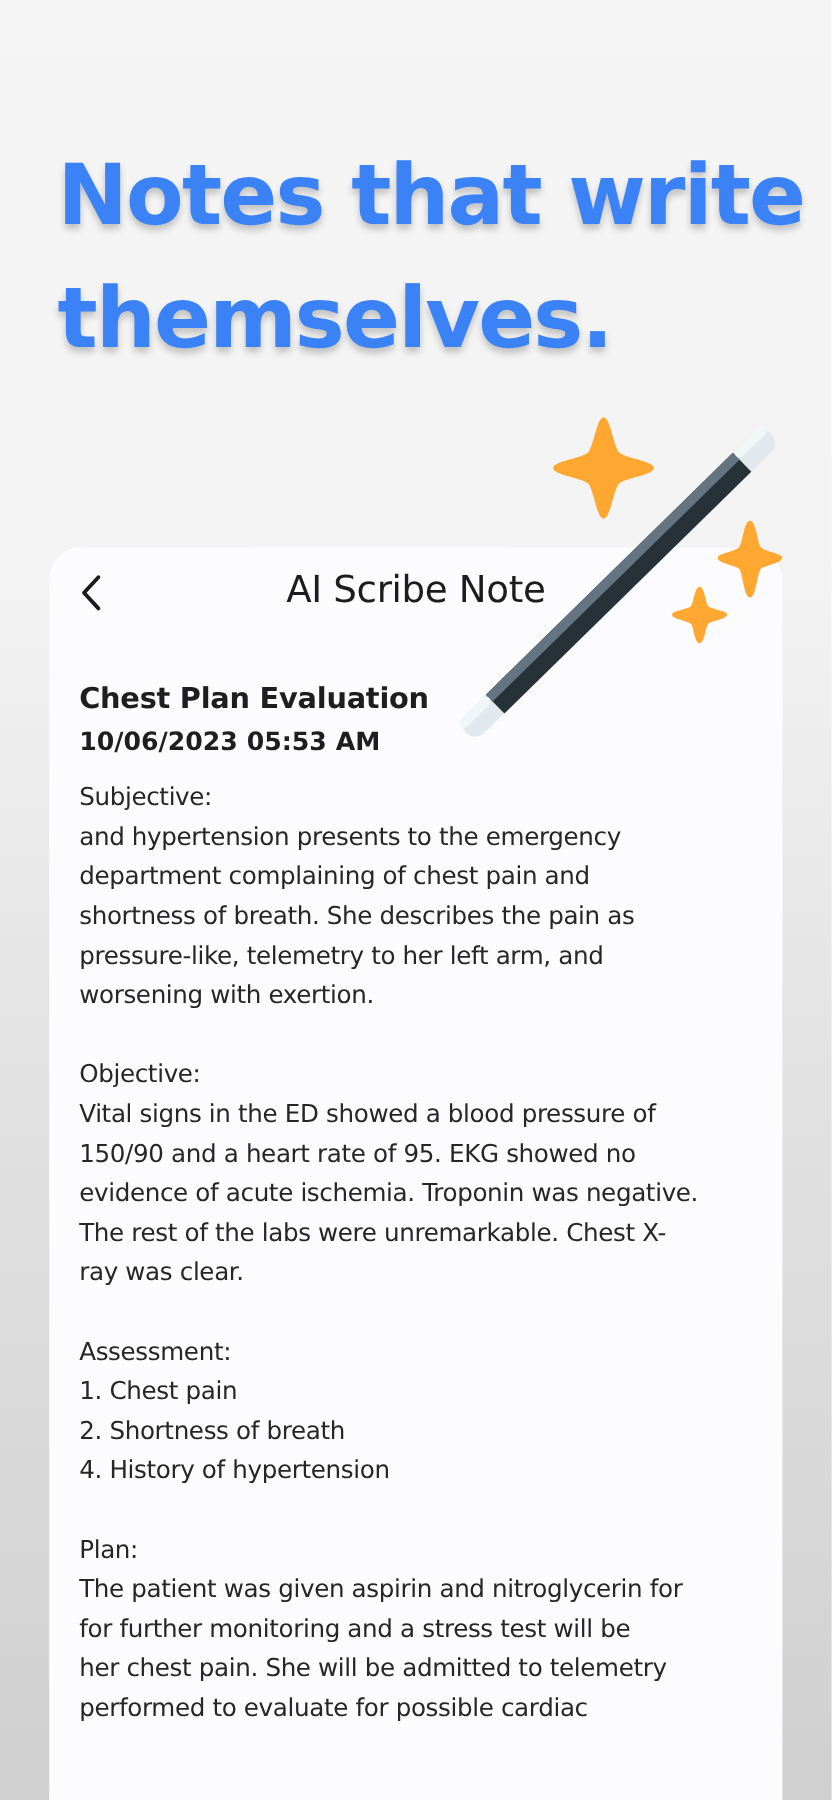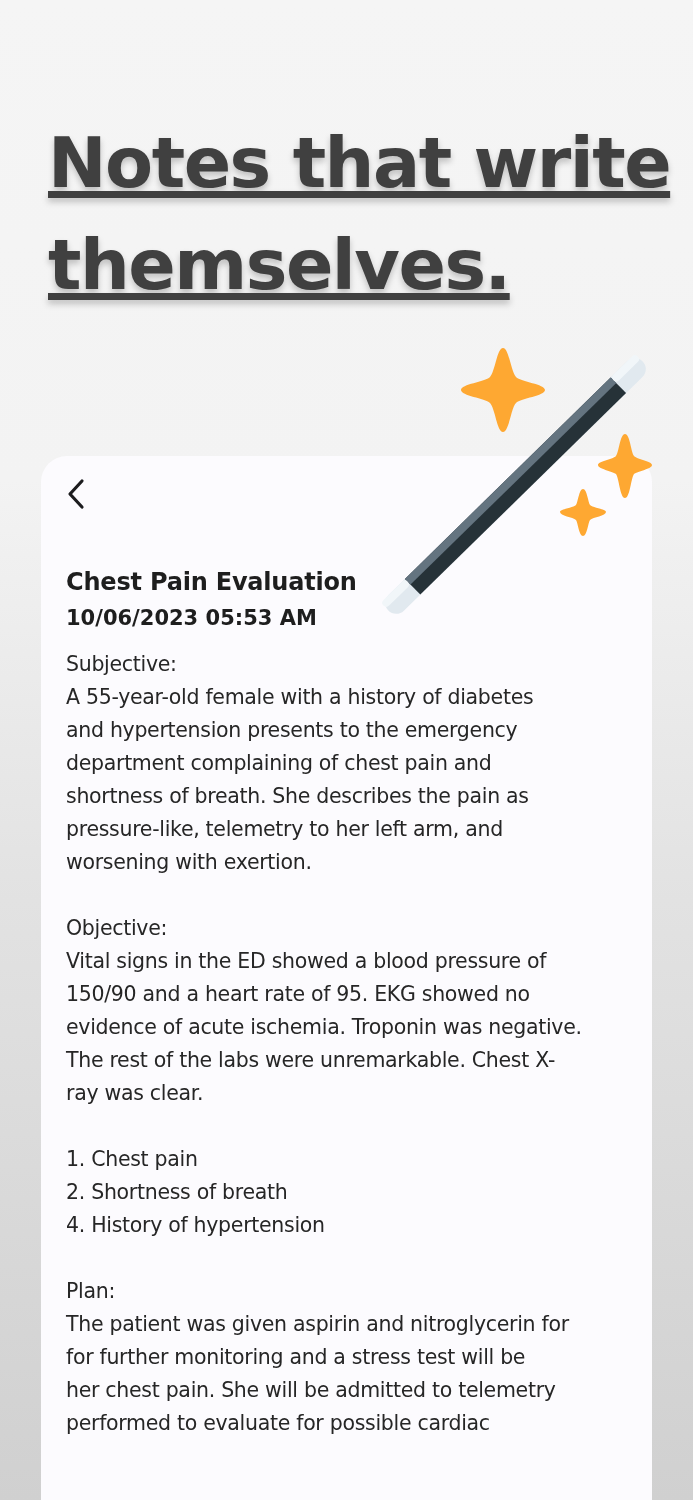--- a/index.html
+++ b/index.html
@@ -11,23 +11,22 @@
   }
   .hero {
     position: absolute;
     left: 48px; top: 112px;
     width: 640px;
     font-family: "DejaVu Sans", sans-serif;
     font-weight: bold;
     font-size: 70px;
     line-height: 102px;
     letter-spacing: -1.5px;
-    color: #404040;
+    color: #3b82f6;
     text-shadow: 0 4px 6px rgba(0,0,0,0.22);
-    text-decoration: underline;
   }
   .hero span { display: block; white-space: nowrap; }
 
   .card {
     position: absolute;
     left: 41px; top: 456px;
     width: 611px; height: 1100px;
     background: #fcfbfe;
     border-radius: 26px 26px 0 0;
   }
@@ -89,45 +88,46 @@
   <span>themselves.</span>
 </div>
 
 <div class="card">
   <div class="nav">
     <div class="back">
       <svg width="22" height="34" viewBox="0 0 22 34">
         <polyline points="17,4 5,17 17,30" fill="none" stroke="#1c1c1e" stroke-width="3.2" stroke-linecap="round" stroke-linejoin="round"></polyline>
       </svg>
     </div>
+    <div class="nav-title">AI Scribe Note</div>
   </div>
 
   <div class="content">
-    <div class="note-title">Chest Pain Evaluation</div>
+    <div class="note-title">Chest Plan Evaluation</div>
     <div class="note-date">10/06/2023 05:53 AM</div>
 
     <div class="note-body">
       <div class="section">
         <p>Subjective:</p>
-        <p>A 55-year-old female with a history of diabetes</p>
         <p>and hypertension presents to the emergency</p>
         <p>department complaining of chest pain and</p>
         <p>shortness of breath. She describes the pain as</p>
         <p>pressure-like, telemetry to her left arm, and</p>
         <p>worsening with exertion.</p>
       </div>
       <div class="section">
         <p>Objective:</p>
         <p>Vital signs in the ED showed a blood pressure of</p>
         <p>150/90 and a heart rate of 95. EKG showed no</p>
         <p>evidence of acute ischemia. Troponin was negative.</p>
         <p>The rest of the labs were unremarkable. Chest X-</p>
         <p>ray was clear.</p>
       </div>
       <div class="section">
+        <p>Assessment:</p>
         <p>1. Chest pain</p>
         <p>2. Shortness of breath</p>
         <p>4. History of hypertension</p>
       </div>
       <div class="section">
         <p>Plan:</p>
         <p>The patient was given aspirin and nitroglycerin for</p>
         <p>for further monitoring and a stress test will be</p>
         <p>her chest pain. She will be admitted to telemetry</p>
         <p>performed to evaluate for possible cardiac</p>

